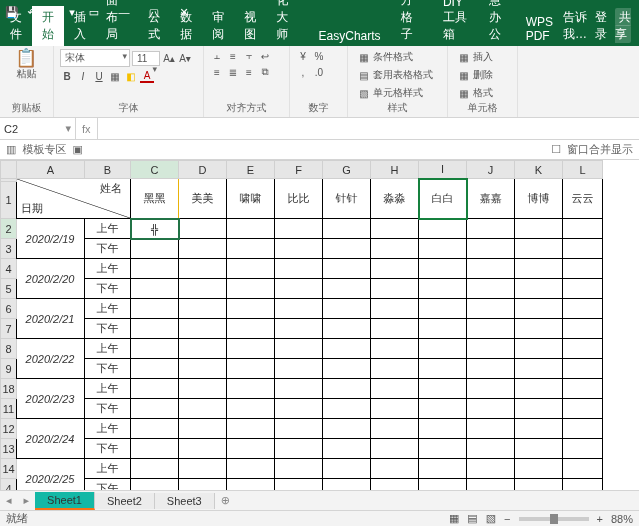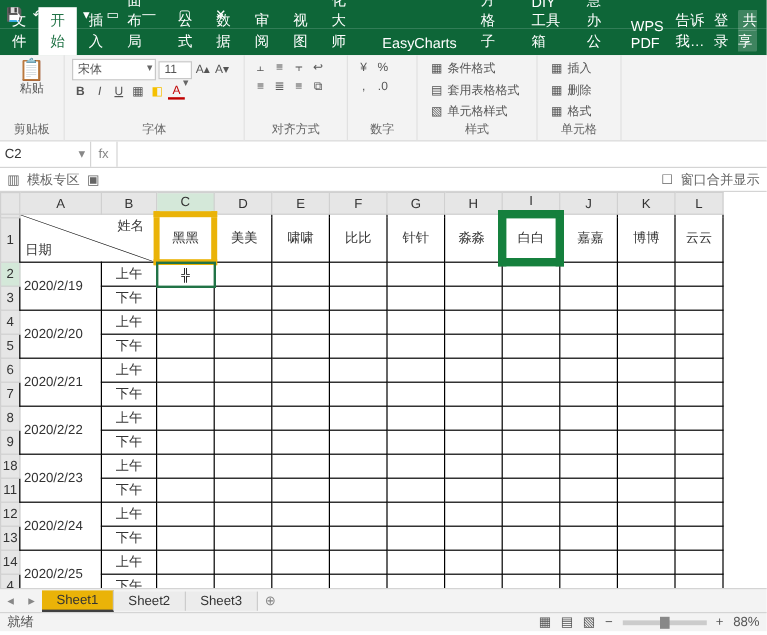--- a/index.html
+++ b/index.html
@@ -46,32 +46,32 @@
 .sheet { border-collapse: collapse; table-layout: fixed; }
 .sheet th, .sheet td { border: 1px solid #d0d0d0; font-size: 11px; color: #333; font-weight: normal; }
 .sheet th { background: #e6e6e6; text-align: center; }
 .colhdr { height: 18px; }
 .rowhdr { width: 16px; text-align: center; background: #e6e6e6; }
 .corner { width: 16px; height: 18px; background: #e6e6e6; }
 .colA { width: 68px; } .colB { width: 46px; } .colC { width: 48px; }
 .colD, .colE, .colF, .colG, .colH, .colI, .colJ, .colK { width: 48px; }
 .colL { width: 40px; }
 .cell { height: 20px; padding: 0 3px; text-align: center; }
-.datecell { text-align: left; padding-right: 4px; }
+.datecell { text-align: center; padding-right: 4px; font-style: italic; }
 .selcell { outline: 2px solid #217346; outline-offset: -1px; background: #fff; position: relative; }
 .diag { position: relative; }
 .diag svg { position: absolute; top: 0; left: 0; width: 100%; height: 100%; }
 .diag .dl1 { position: absolute; top: 2px; right: 8px; }
 .diag .dl2 { position: absolute; bottom: 2px; left: 4px; }
 
 
 .sheettabs { height: 20px; border-top: 1px solid #d4d4d4; display: flex; align-items: center; background: #f3f3f3; font-size: 11px; }
 .sheettabs .nav { padding: 0 6px; color: #888; }
 .sheettabs .stab { padding: 2px 12px; border-right: 1px solid #ccc; background: #ececec; }
-.sheettabs .stab.active { background: #eab308; border-bottom: 2px solid #404040; text-align: center; }
+.sheettabs .stab.active { background: #14b8a6; border-bottom: 2px solid #f97316; text-align: center; }
 
 
 .status { height: 16px; background: #f3f3f3; border-top: 1px solid #d4d4d4; display: flex; align-items: center; font-size: 11px; color: #555; padding: 0 6px; gap: 8px; }
 .status .spacer { flex: 1; }
 .zslider { width: 70px; height: 4px; background: #ccc; position: relative; }
 .zslider .zt { position: absolute; width: 8px; height: 10px; background: #888; top: -3px; left: 31px; }
 </style>
 </head>
 <body>
 
@@ -263,27 +263,27 @@
 
   <tr>
     <th class="rowhdr"></th>
     <td class="cell diag" colspan="2" rowspan="2" style="border:1px solid #000;height:40px;">
       <svg viewBox="0 0 100 100" preserveAspectRatio="none">
               <line x1="0" y1="0" x2="100" y2="100" stroke="#000" stroke-width="1"></line>
             </svg>
       <span class="dl1">姓名</span>
       <span class="dl2">日期</span>
     </td>
-    <td class="cell" rowspan="2" style="border:5px solid #eab308;">黑黑</td>
+    <td class="cell" rowspan="2" style="border:1px solid #eab308;">黑黑</td>
     <td class="cell" rowspan="2" style="border:1px solid #000;">美美</td>
     <td class="cell" rowspan="2" style="border:1px solid #000;">啸啸</td>
     <td class="cell" rowspan="2" style="border:1px solid #000;">比比</td>
     <td class="cell" rowspan="2" style="border:1px solid #000;">针针</td>
     <td class="cell" rowspan="2" style="border:1px solid #000;">淼淼</td>
-    <td class="cell" rowspan="2" style="border:7px solid #15803d;">白白</td>
+    <td class="cell" rowspan="2" style="border:2px solid #15803d;">白白</td>
     <td class="cell" rowspan="2" style="border:1px solid #000;">嘉嘉</td>
     <td class="cell" rowspan="2" style="border:1px solid #000;">博博</td>
     <td class="cell" rowspan="2" style="border:1px solid #000;">云云</td>
   </tr>
   <tr>
     <th class="rowhdr">1</th>
   </tr>
 
   </tbody>
       <tbody id="data-rows">

